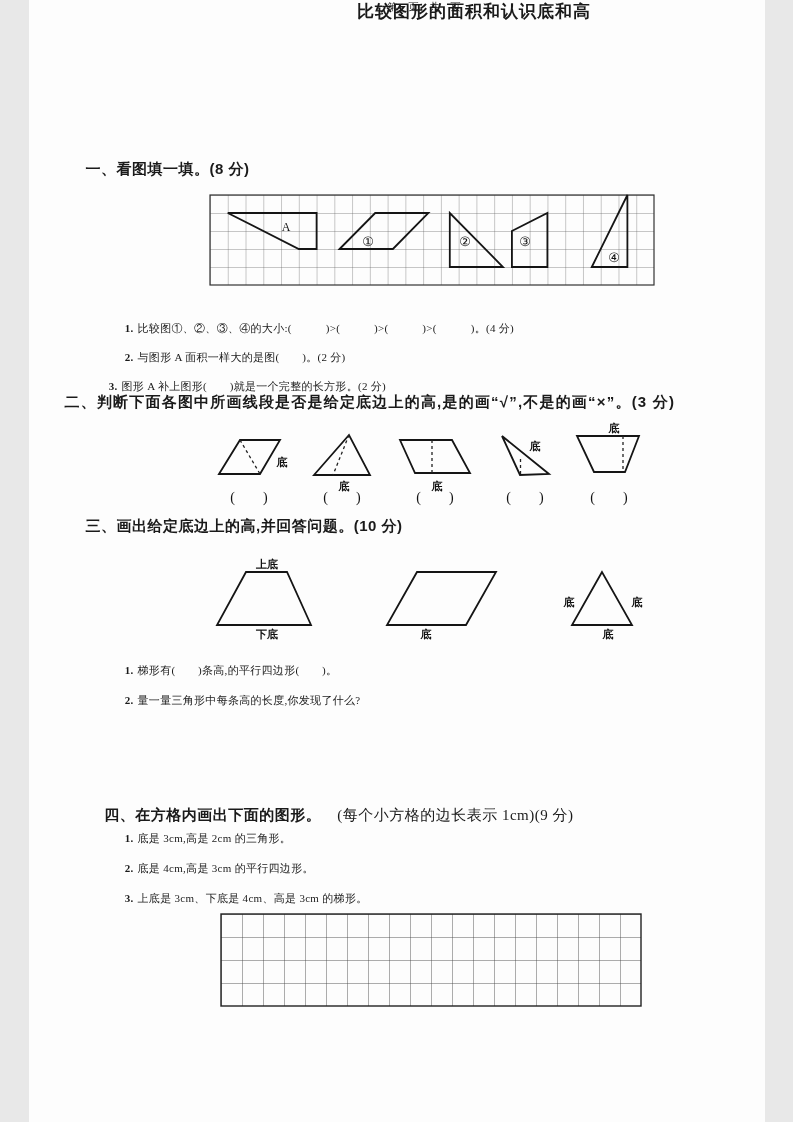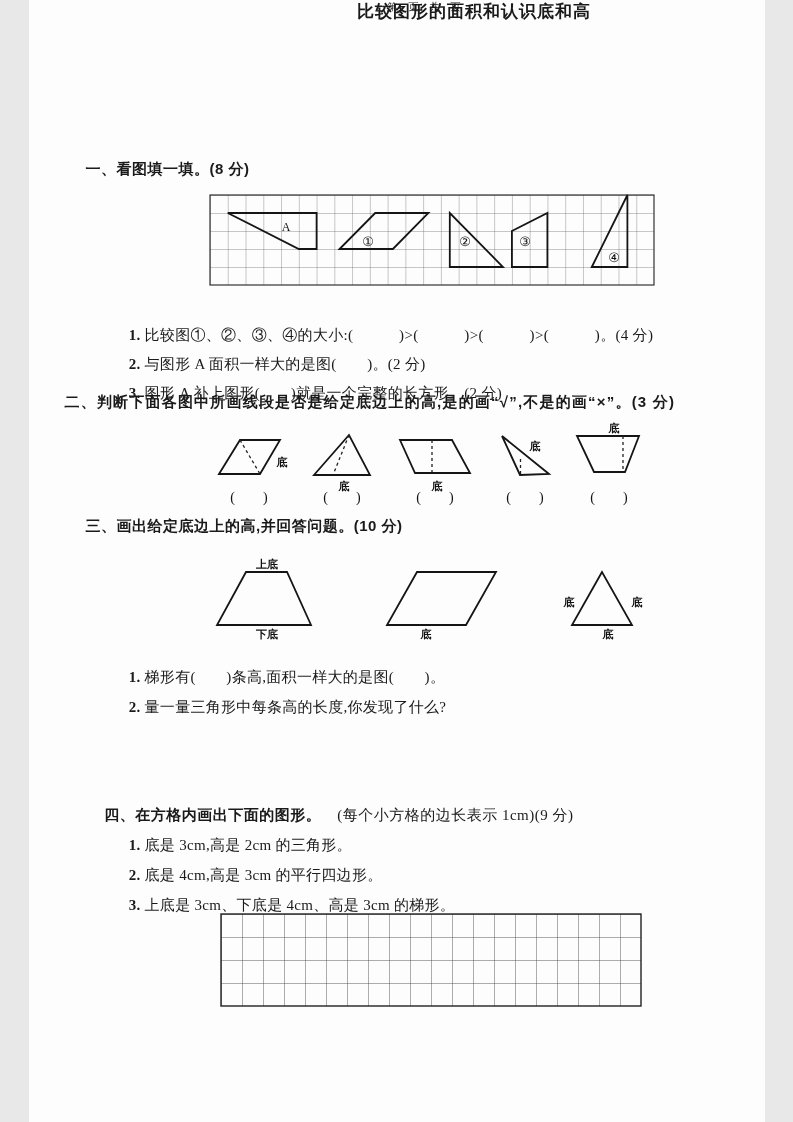--- a/index.html
+++ b/index.html
@@ -13,21 +13,21 @@
     left:0; top:108; width:793px; text-align:center;
     transform:translateX(49px);
     font-family:"Liberation Sans", sans-serif;
     font-weight:bold; font-size:17px; letter-spacing:1px;
   }
   .sec-head {
     font-family:"Liberation Sans", sans-serif;
     font-weight:bold; font-size:15px; letter-spacing:0.5px;
   }
   .sec-head .note { font-family:Liberation Serif, serif; font-weight:normal; letter-spacing:0.5px;margin-left:16px; }
-  .question { font-size:15px; letter-spacing:0.3px; }
+  .question { font-size:11px; letter-spacing:0.3px; }
   .qnum { font-weight:bold; margin-right:4px; }
   .footer {
     left:0; top:1080; width:793px; text-align:center;
     font-size:10px; letter-spacing:2px;
   }
   svg { display:block; }
   svg text { font-family:"Liberation Sans", sans-serif; fill:#111; }
   svg .base-lbl { font-size:11px; font-weight:bold; }
   svg .circ-lbl { font-size:13px; }
   svg .paren { font-size:14px; font-family:"Liberation Serif", serif; }
@@ -61,21 +61,21 @@
     <polygon class="shape" points="381.8,72 417.4,0 417.4,72"></polygon>
     <text class="circ-lbl" x="404" y="67" text-anchor="middle">④</text>
   </svg>
 
   <div class="abs question" style="left:84px; top:309px;">
     <span class="qnum">1.</span><span>比较图①、②、③、④的大小:(　　　)&gt;(　　　)&gt;(　　　)&gt;(　　　)。(4 分)</span>
   </div>
   <div class="abs question" style="left:84px; top:338px;">
     <span class="qnum">2.</span><span>与图形 A 面积一样大的是图(　　)。(2 分)</span>
   </div>
-  <div class="abs question" style="left:84px; top:367px;">
+  <div class="abs question" style="left:68px; top:367px;">
     <span class="qnum">3.</span><span>图形 A 补上图形(　　)就是一个完整的长方形。(2 分)</span>
   </div>
 
   <div class="abs sec-head" style="left:36px; top:393px; width:757px; letter-spacing:1.2px;">二、判断下面各图中所画线段是否是给定底边上的高,是的画“√”,不是的画“×”。(3 分)</div>
 
   <svg class="abs" style="left:168px; top:420px;" width="480" height="88" viewBox="0 0 480 88">
 
     <polygon class="shape" points="22,54 43,20 83,20 63,54"></polygon>
     <line class="hline" x1="43" y1="20" x2="63" y2="54"></line>
     <text class="base-lbl" x="85" y="46" text-anchor="middle">底</text>
@@ -110,21 +110,21 @@
     <text class="base-lbl" x="88" y="89" text-anchor="middle">下底</text>
     <polygon class="shape" points="238,23 317,23 287,76 208,76"></polygon>
     <text class="base-lbl" x="247" y="89" text-anchor="middle">底</text>
     <polygon class="shape" points="423,23 393,76 453,76"></polygon>
     <text class="base-lbl" x="390" y="57" text-anchor="middle">底</text>
     <text class="base-lbl" x="458" y="57" text-anchor="middle">底</text>
     <text class="base-lbl" x="429" y="89" text-anchor="middle">底</text>
   </svg>
 
   <div class="abs question" style="left:84px; top:651px;">
-    <span class="qnum">1.</span><span>梯形有(　　)条高,面积一样大的是图(　　)。</span>
+    <span class="qnum">1.</span><span>梯形有(　　)条高,的平行四边形(　　)。</span>
   </div>
   <div class="abs question" style="left:84px; top:681px;">
     <span class="qnum">2.</span><span>量一量三角形中每条高的长度,你发现了什么?</span>
   </div>
 
   <div class="abs sec-head" style="left:57px; top:789px;">
     <span>四、在方格内画出下面的图形。</span><span class="note">(每个小方格的边长表示 1cm)(9 分)</span>
   </div>
   <div class="abs question" style="left:84px; top:819px;">
     <span class="qnum">1.</span><span>底是 3cm,高是 2cm 的三角形。</span>

